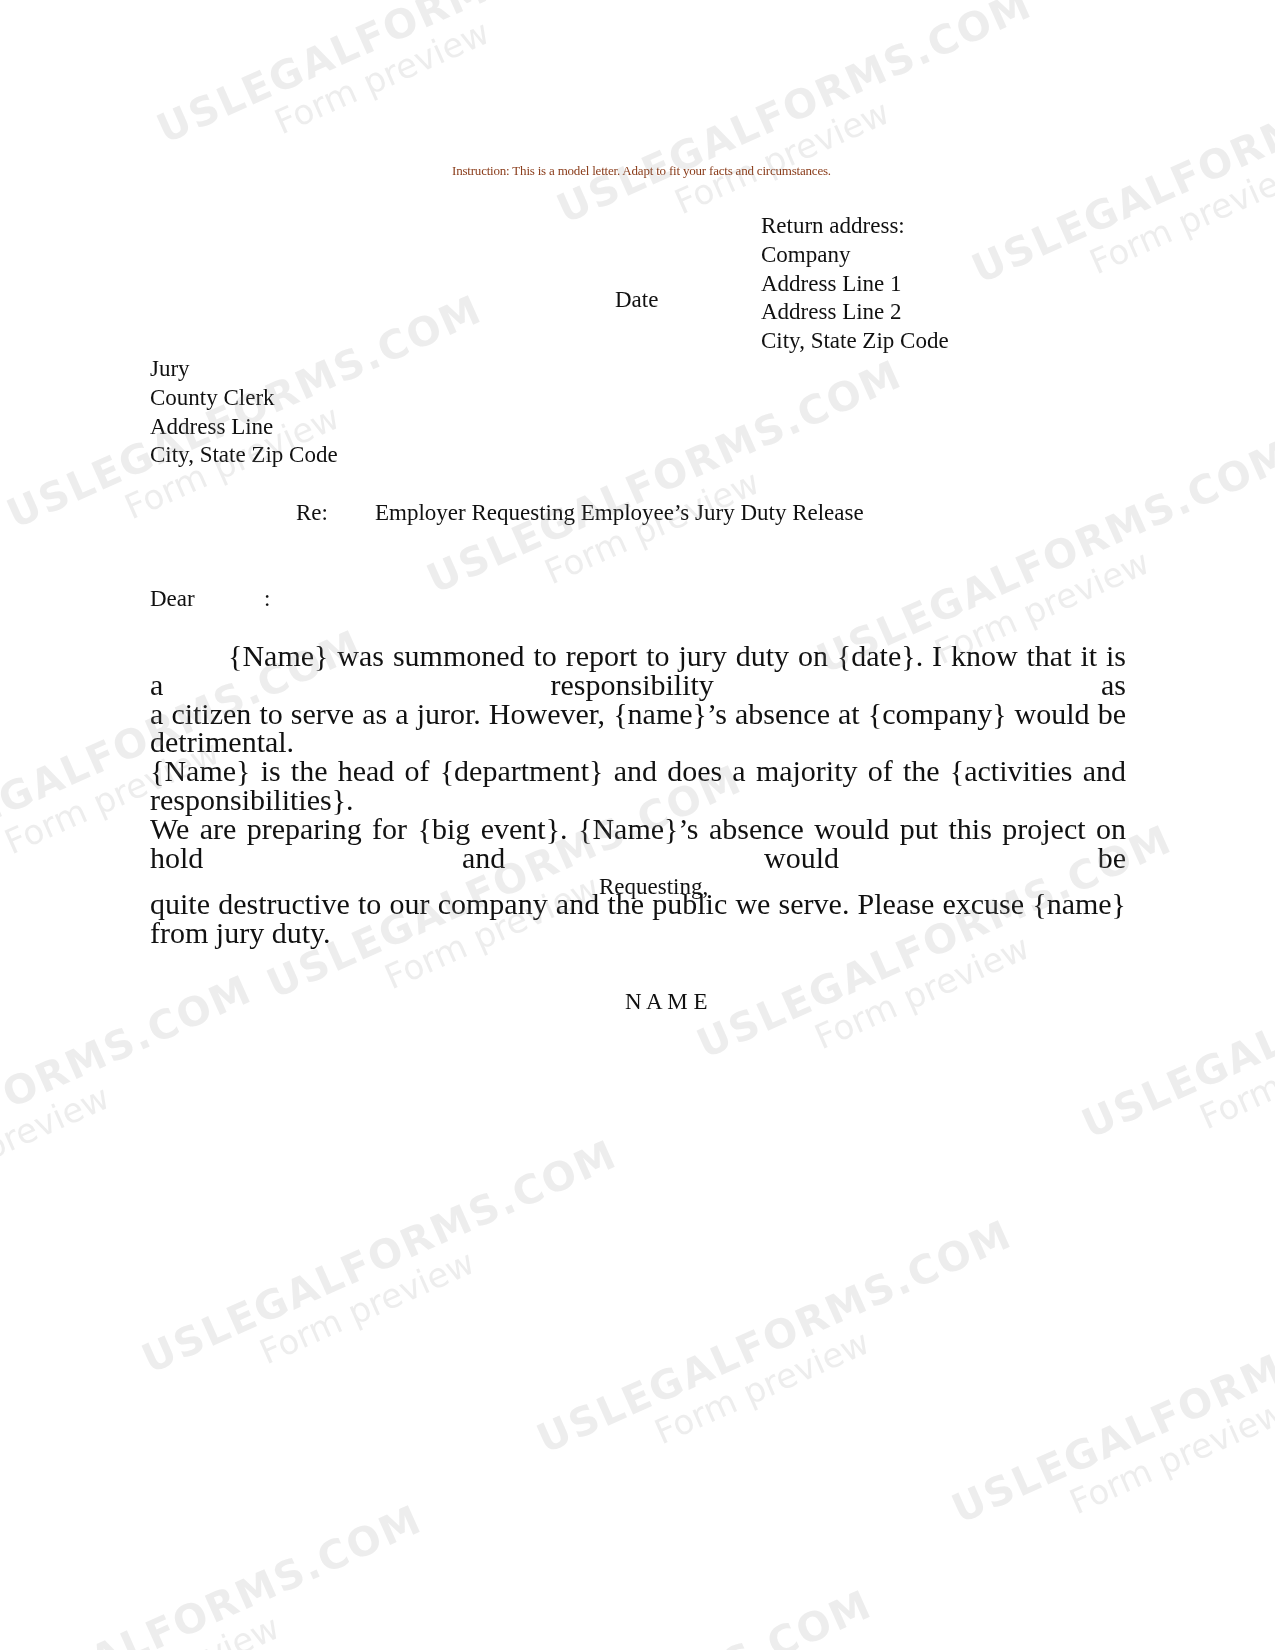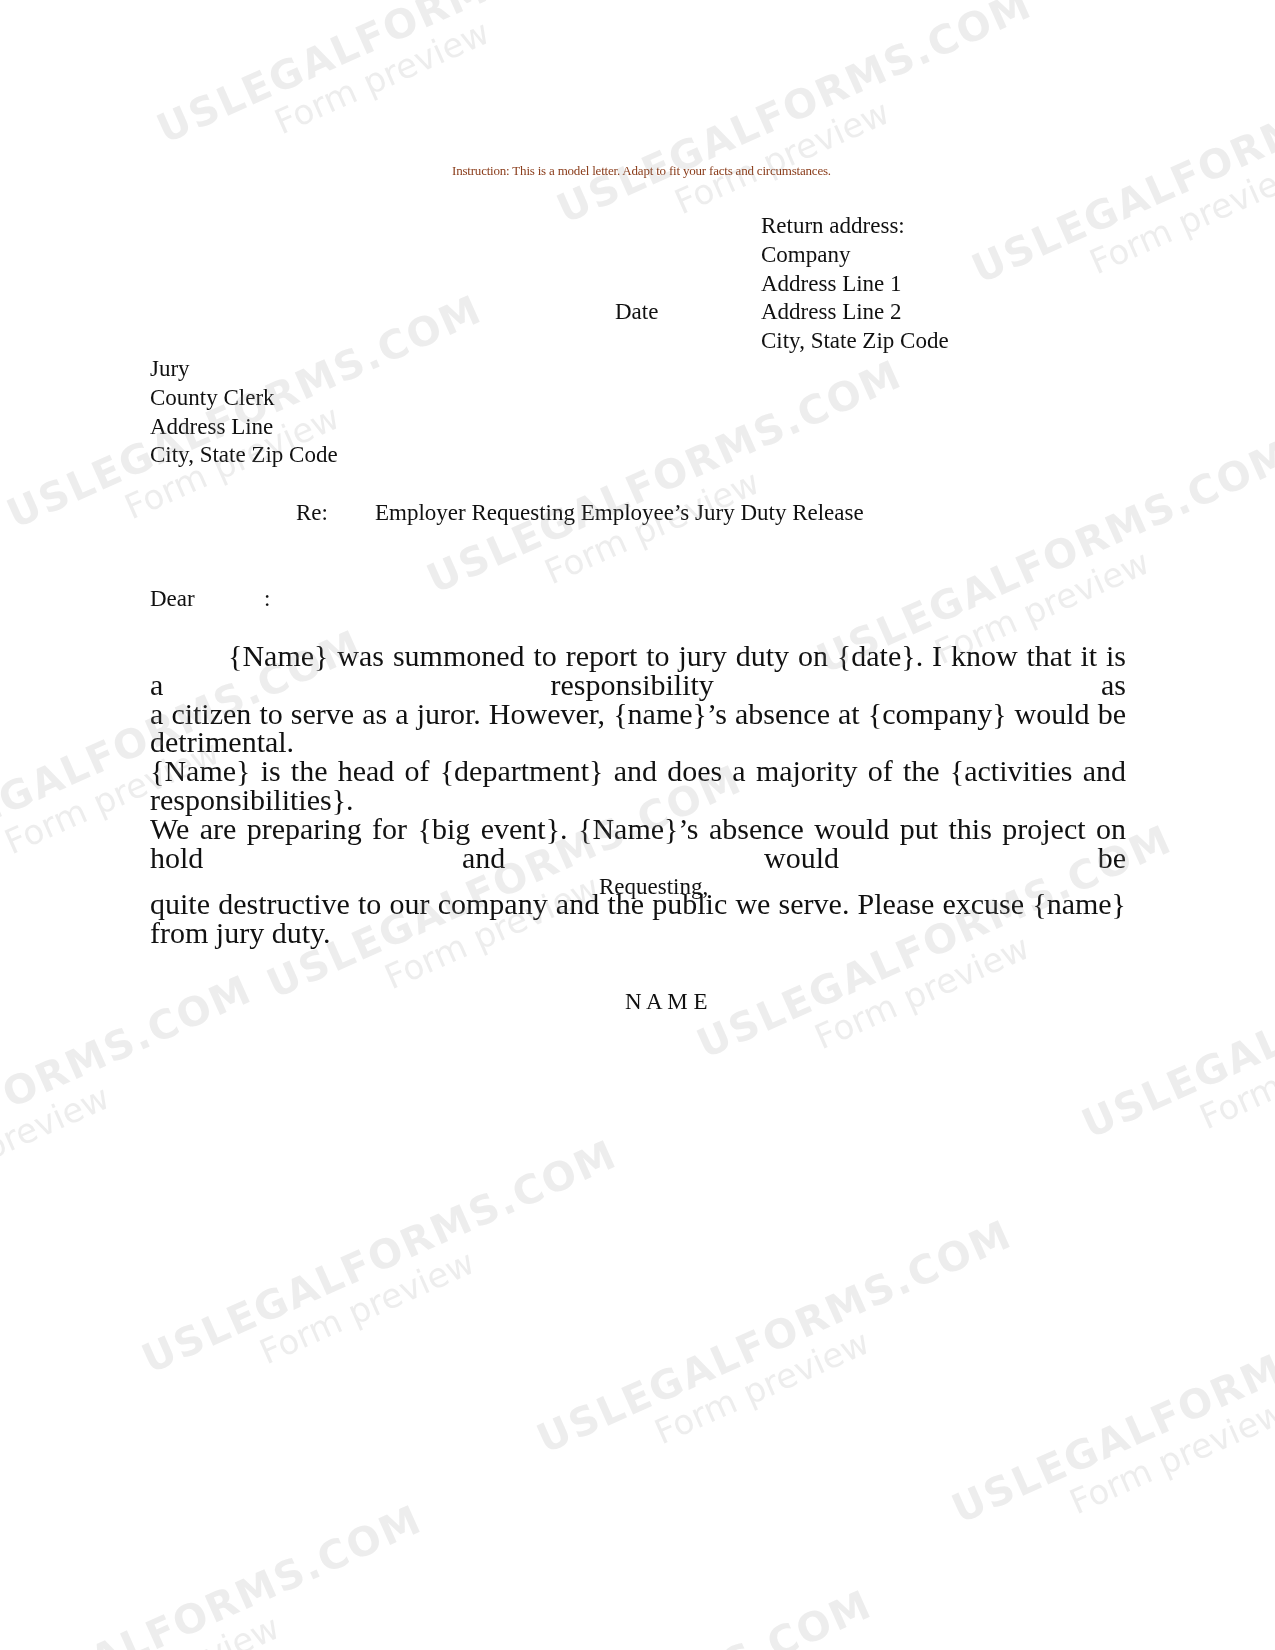--- a/index.html
+++ b/index.html
@@ -32,21 +32,21 @@
     <div class="abs instruction" style="left:452px; top:163px;">Instruction:  This is a model letter.  Adapt to fit your facts and circumstances.</div>
 
     <div class="abs serif stack" style="left:761px; top:212px;">
       <div>Return address:</div>
       <div>Company</div>
       <div>Address Line 1</div>
       <div>Address Line 2</div>
       <div>City, State  Zip Code</div>
     </div>
 
-    <div class="abs serif" style="left:615px; top:298px;text-align:right;">Date</div>
+    <div class="abs serif" style="left:615px; top:286px;text-align:right;">Date</div>
 
     <div class="abs serif stack" style="left:150px; top:355px;">
       <div>Jury</div>
       <div>County Clerk</div>
       <div>Address Line</div>
       <div>City, State  Zip Code</div>
     </div>
 
     <div class="abs serif" style="left:296px; top:499px;">Re:</div>
     <div class="abs serif" style="left:375px; top:499px;">Employer Requesting Employee’s Jury Duty Release</div>

